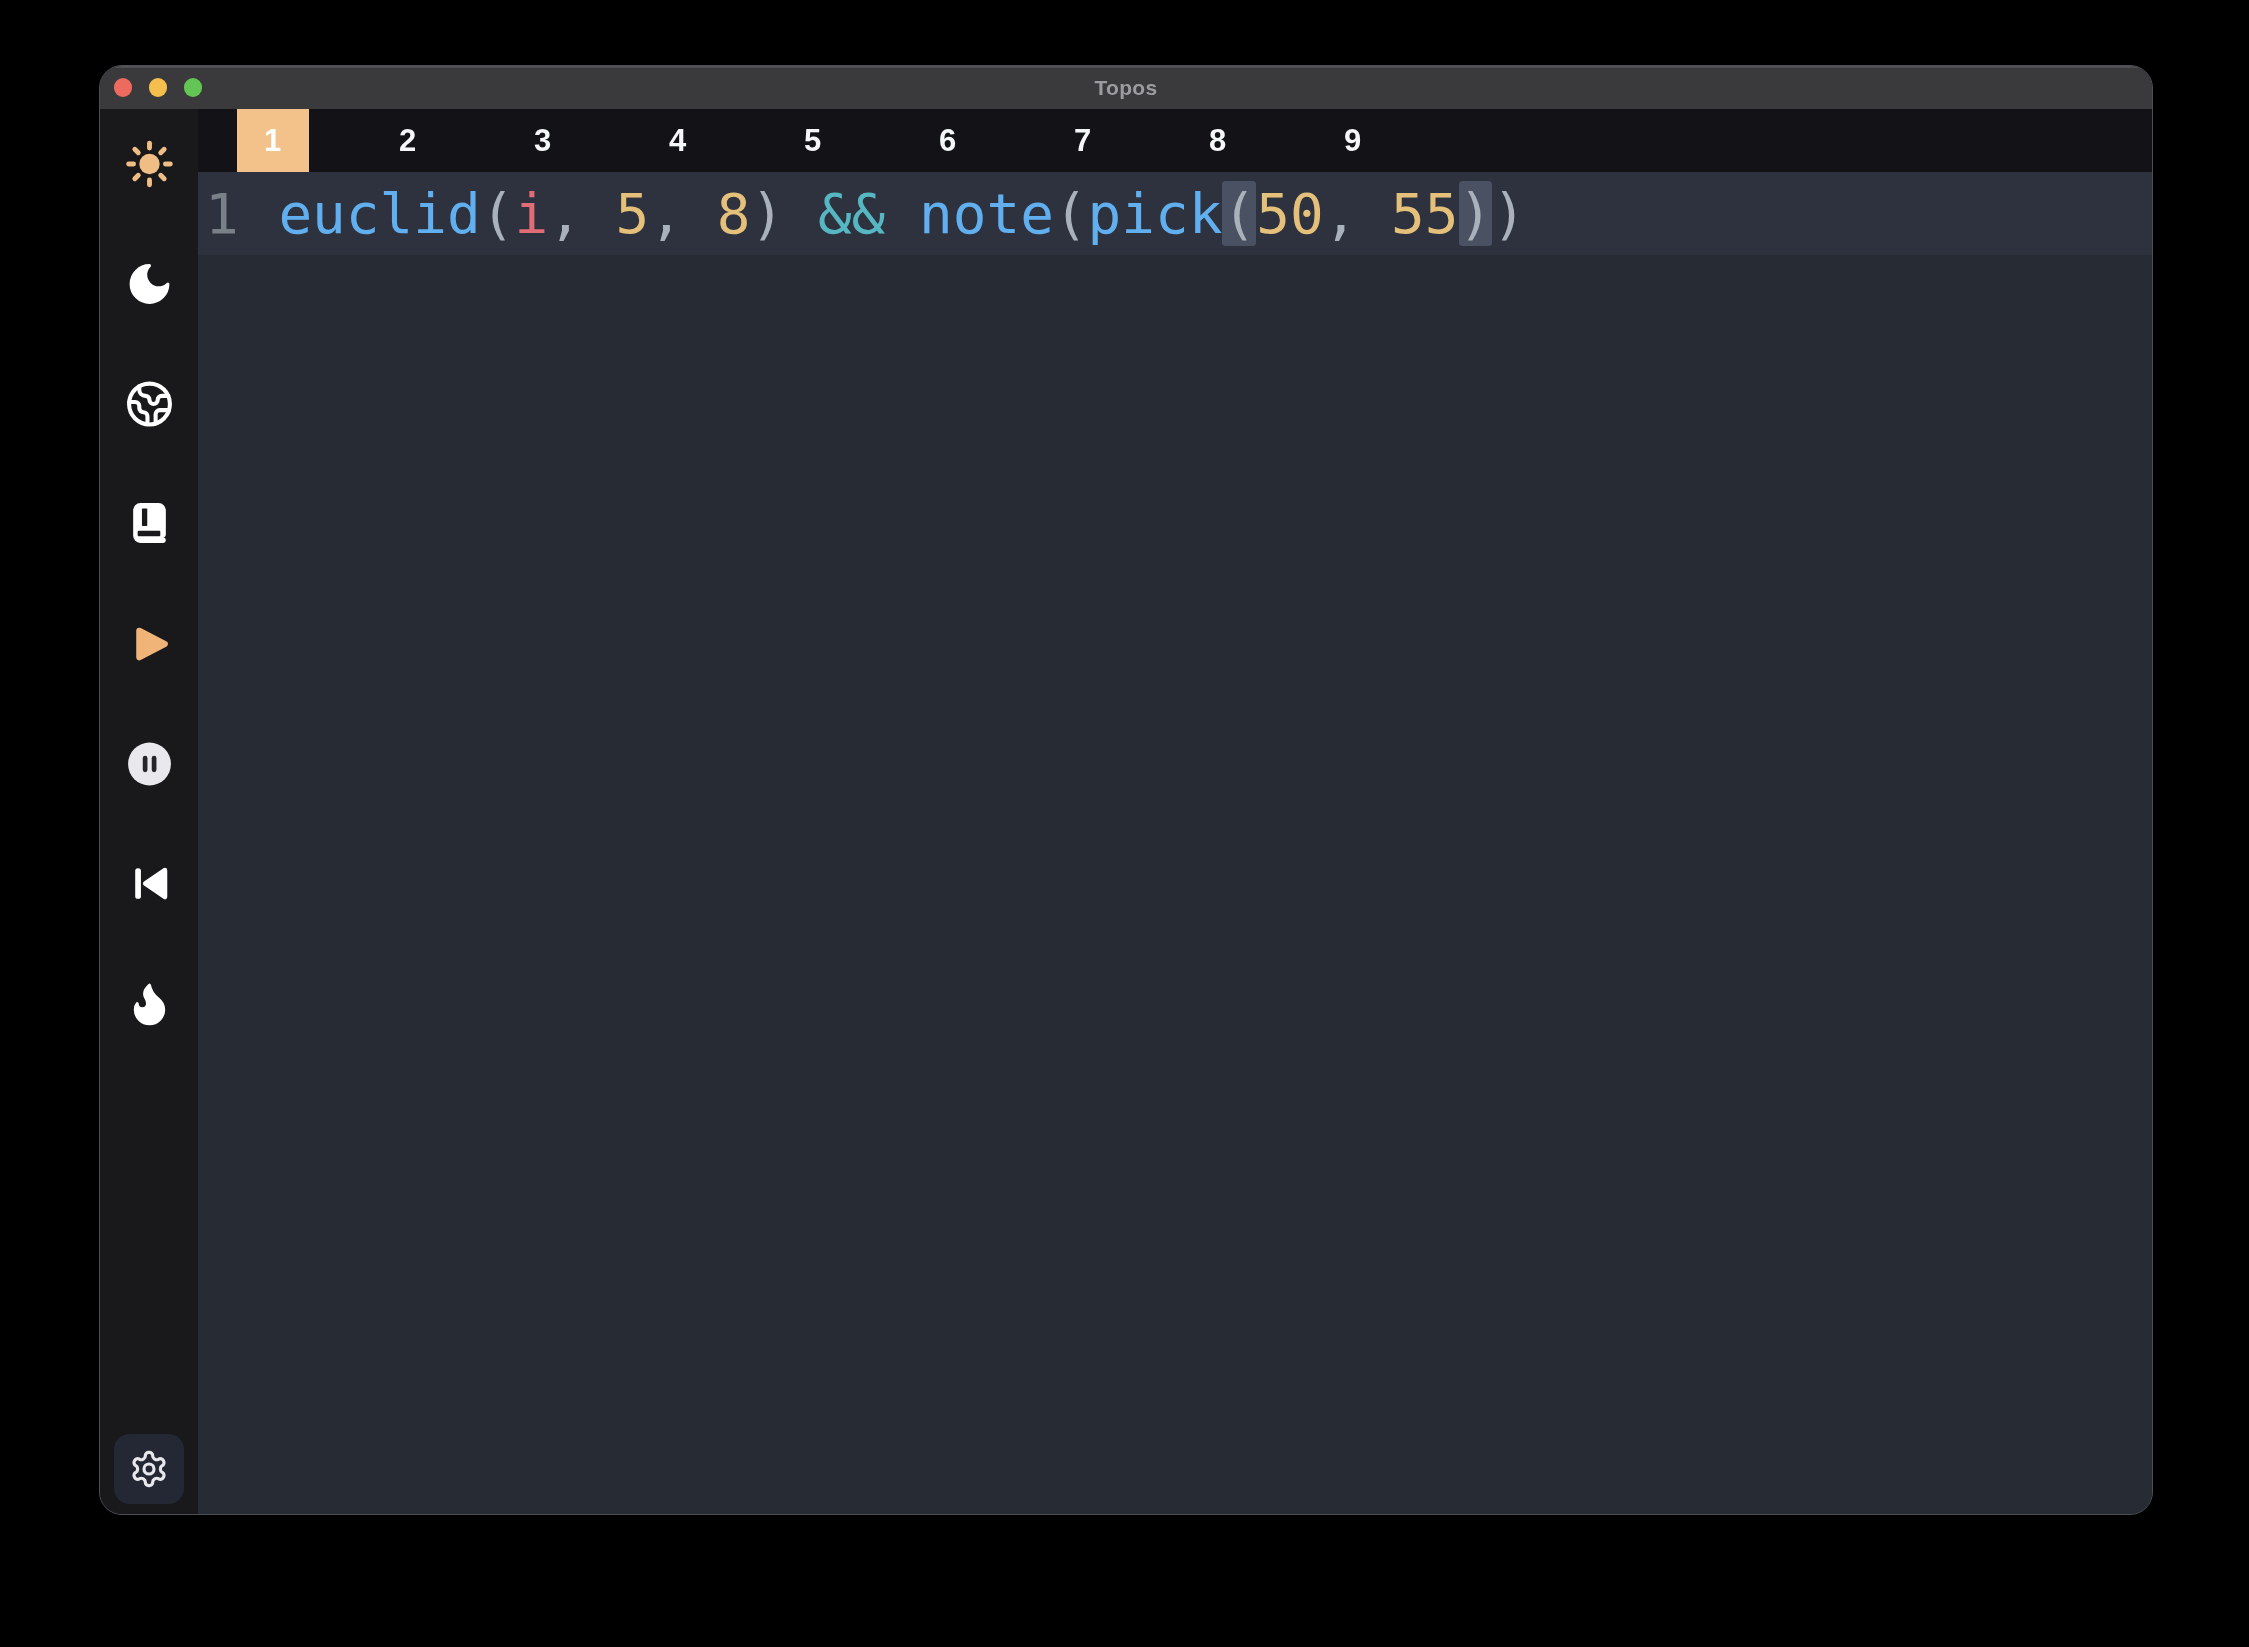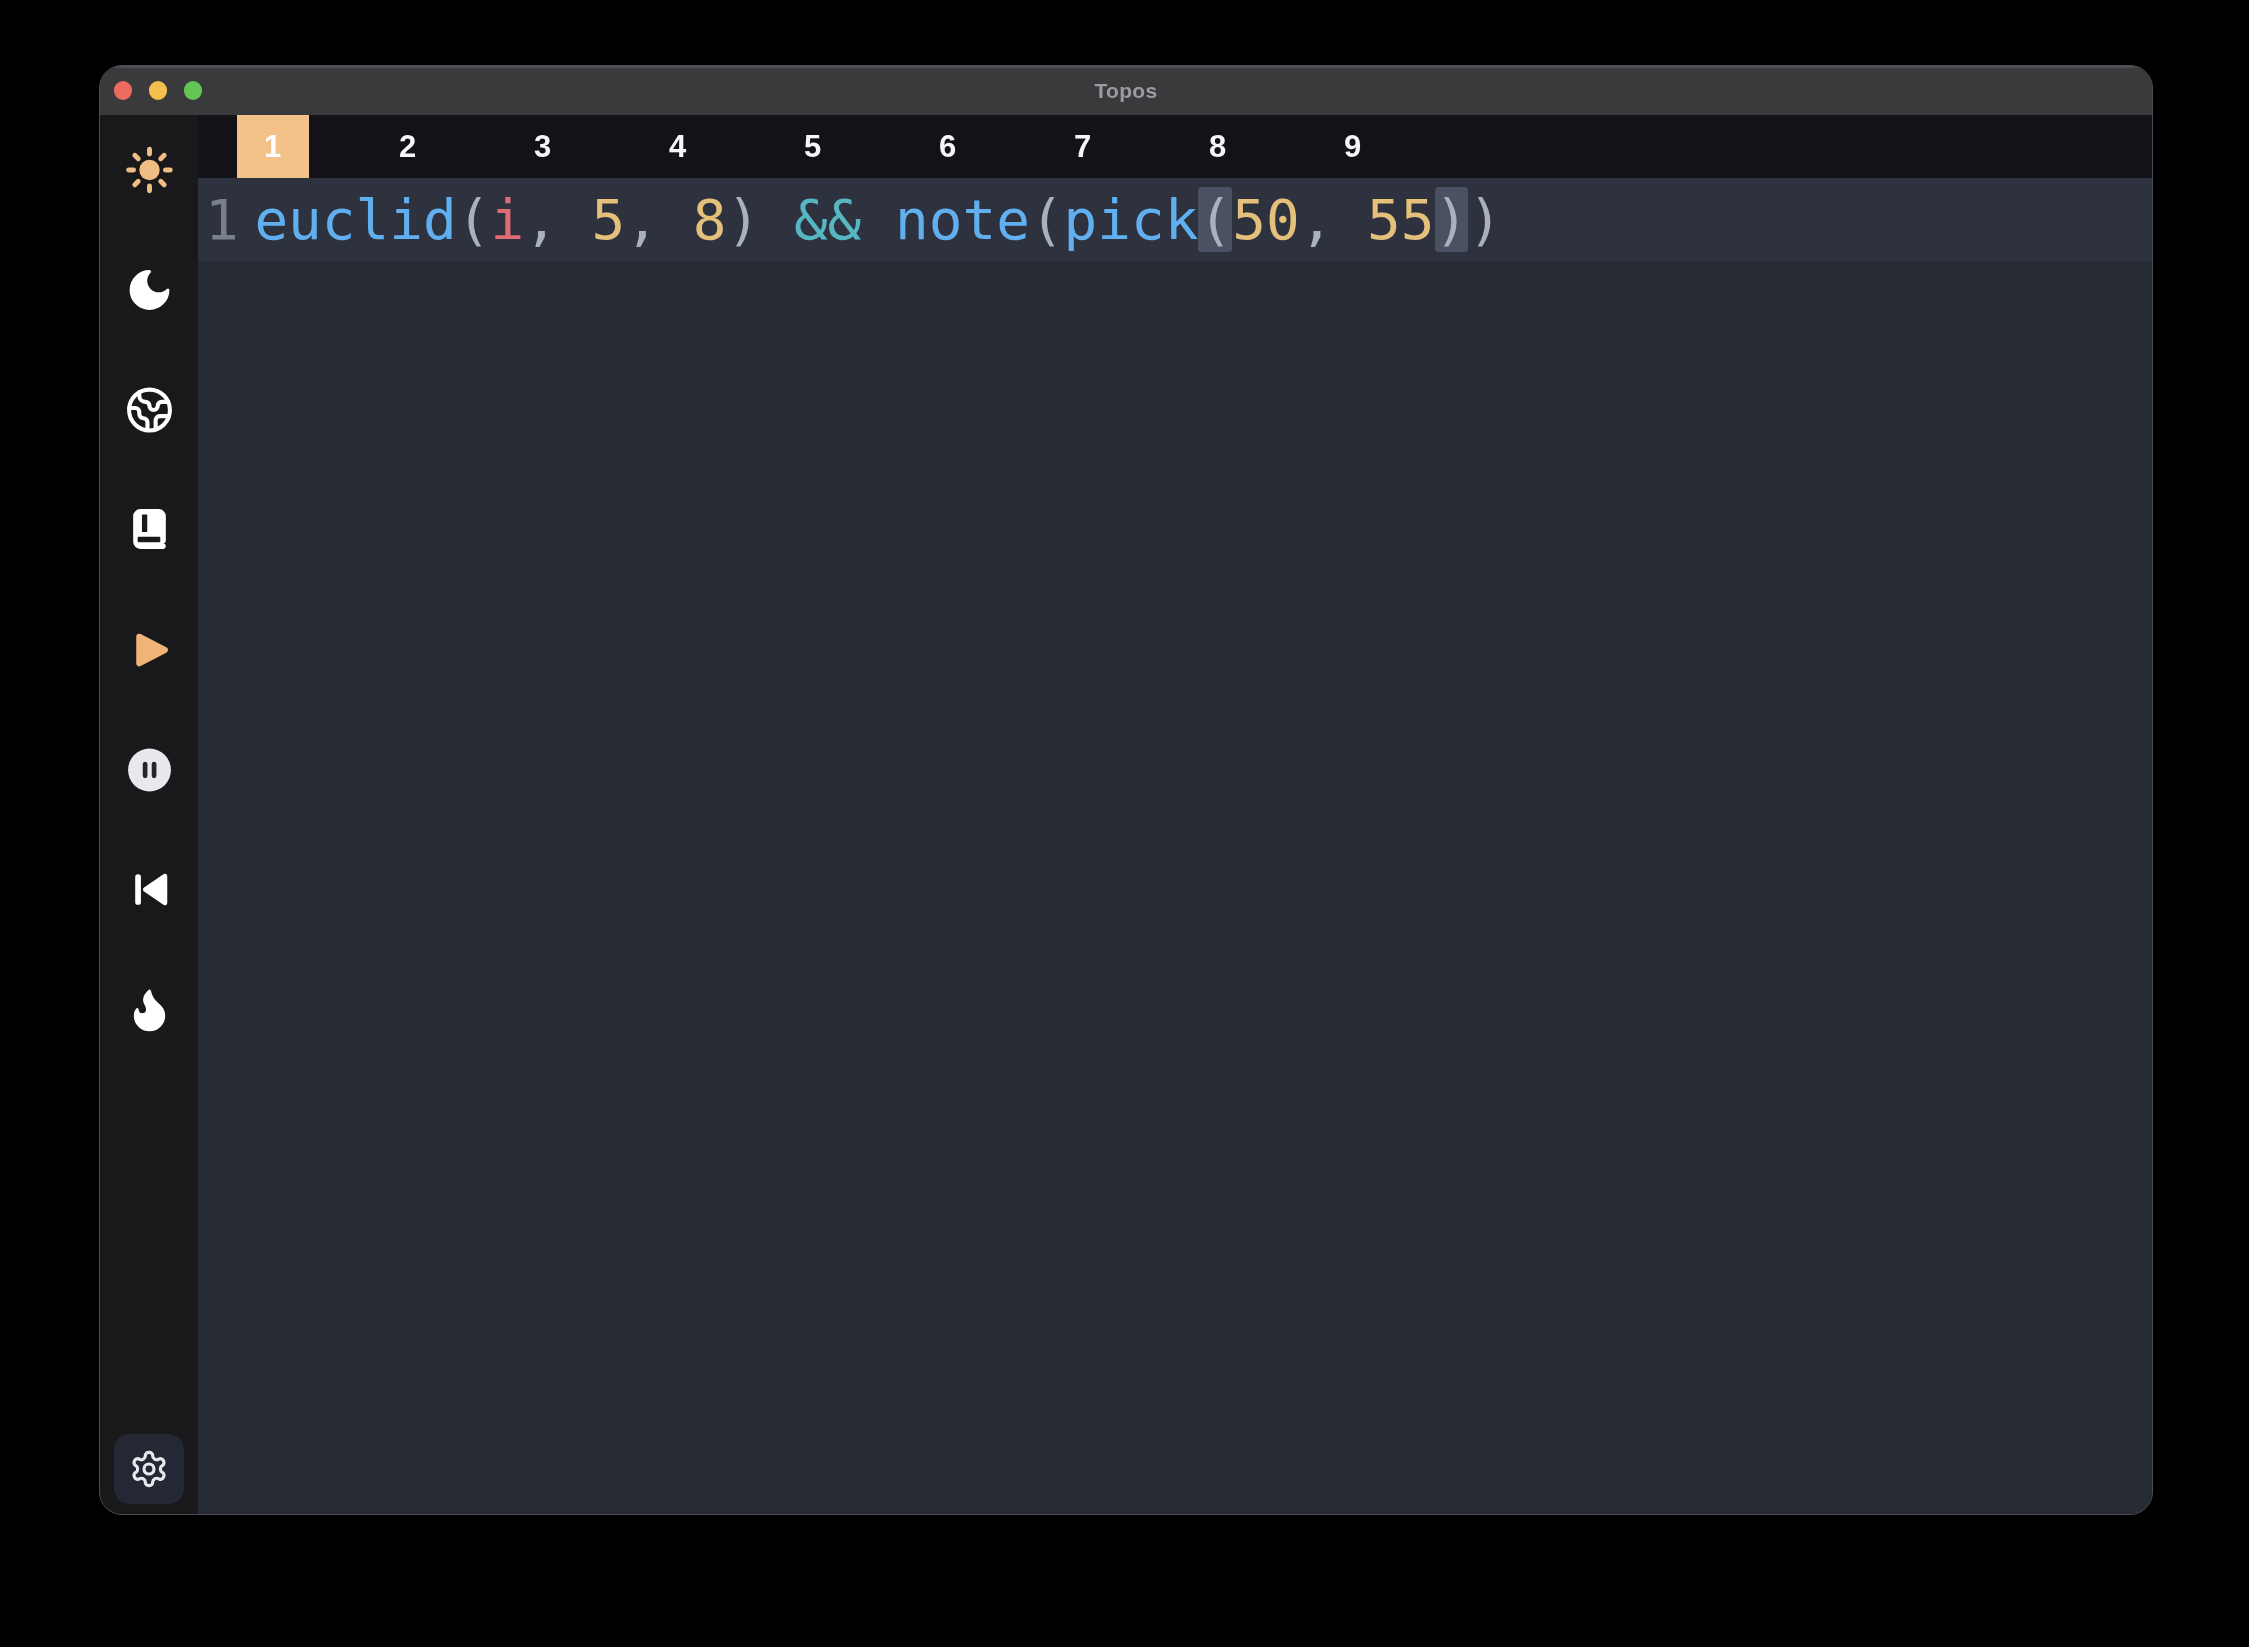--- a/index.html
+++ b/index.html
@@ -8,21 +8,21 @@
 
   .window {
     position:absolute; left:99px; top:65px; width:2054px; height:1450px;
     border-radius:23px; overflow:hidden; display:flex; flex-direction:column;
     border:1.7px solid #4c4e55; background:#272b34;
     box-shadow:0 35px 87px rgba(0,0,0,.6);
   }
 
   
   .titlebar {
-    height:49px; flex:none; background:#3a3a3c; position:relative;
+    height:43px; flex:none; background:#3a3a3c; position:relative;
     display:flex; align-items:center; justify-content:center;
     box-shadow: inset 0 1.7px 0 rgba(255,255,255,.14);
   }
   .traffic { position:absolute; left:14px; top:0; height:100%;
              display:flex; align-items:center; gap:16.6px; }
   .tl { width:18.3px; height:18.3px; border-radius:50%; display:block; }
   .tl.red    { background:#ed6a5f; }
   .tl.yellow { background:#f5bf4e; }
   .tl.green  { background:#62c554; }
   .win-title { color:#9c9ca0; font-size:21px; font-weight:700; letter-spacing:0.3px; }
@@ -64,21 +64,21 @@
   .tab.active .tab-label { background:var(--accent,#f2c28a); color:#ffffff; }
 
   
   .editor { flex:1; background:#272b34; min-height:0; cursor:text; }
   .codeline {
     height:83px; background:#2d323e; display:flex; align-items:center;
     padding-left:7px; white-space:pre;
     font-family:"DejaVu Sans Mono", monospace; font-size:56px; line-height:83px;
   }
   .lineno { color:var(--lineno,#798088); margin-right:15.7px; }
-  .code   { white-space:pre; }
+  .code   { white-space:pre;margin-left:24px; }
   .tok-function { color:var(--func,#61afef); }
   .tok-punct    { color:var(--punct,#a9b1bd); }
   .tok-variable { color:var(--variable,#e06c75); }
   .tok-number   { color:var(--number,#e5c07b); }
   .tok-operator { color:var(--operator,#56b6c2); }
   .matched      { background:var(--match_bg,#4a5162); border-radius:3.5px; }
 </style>
 </head>
 <body>
 

